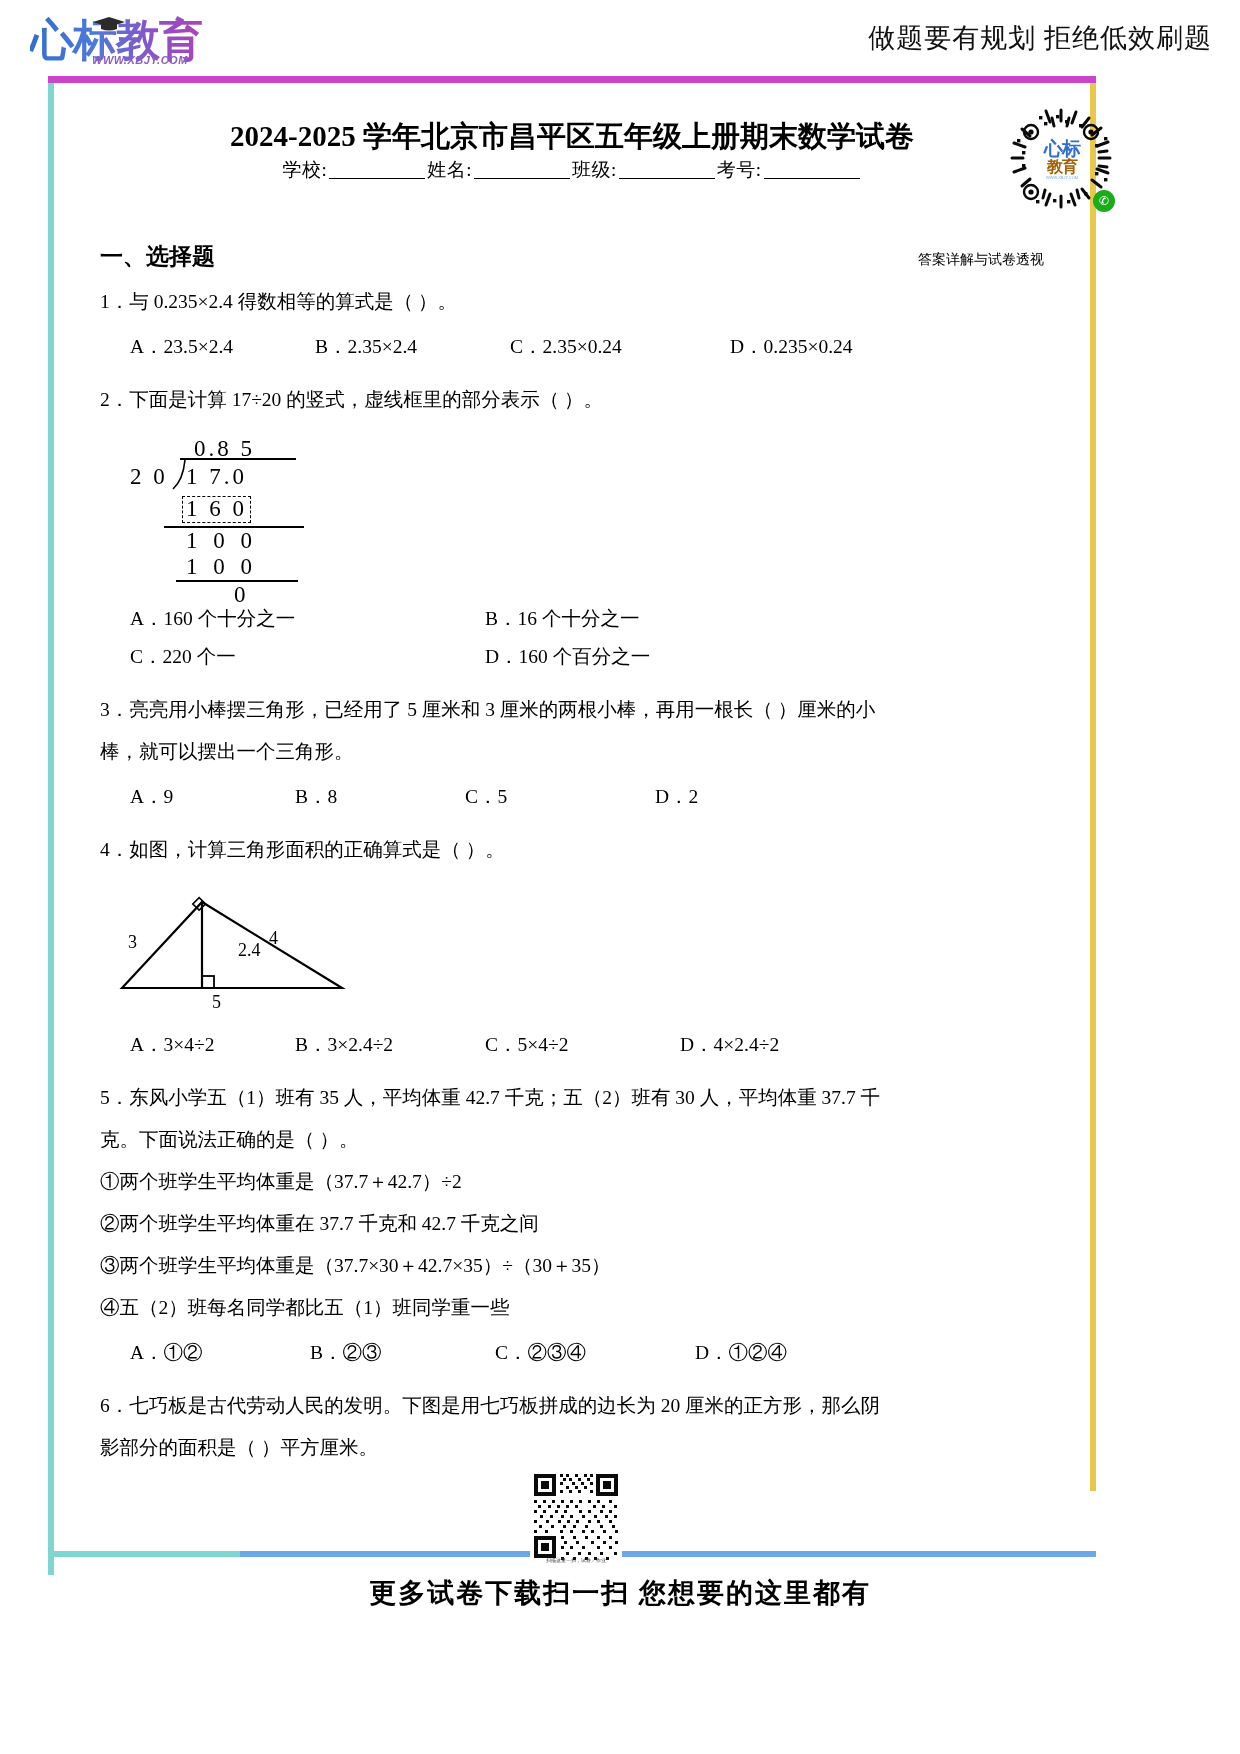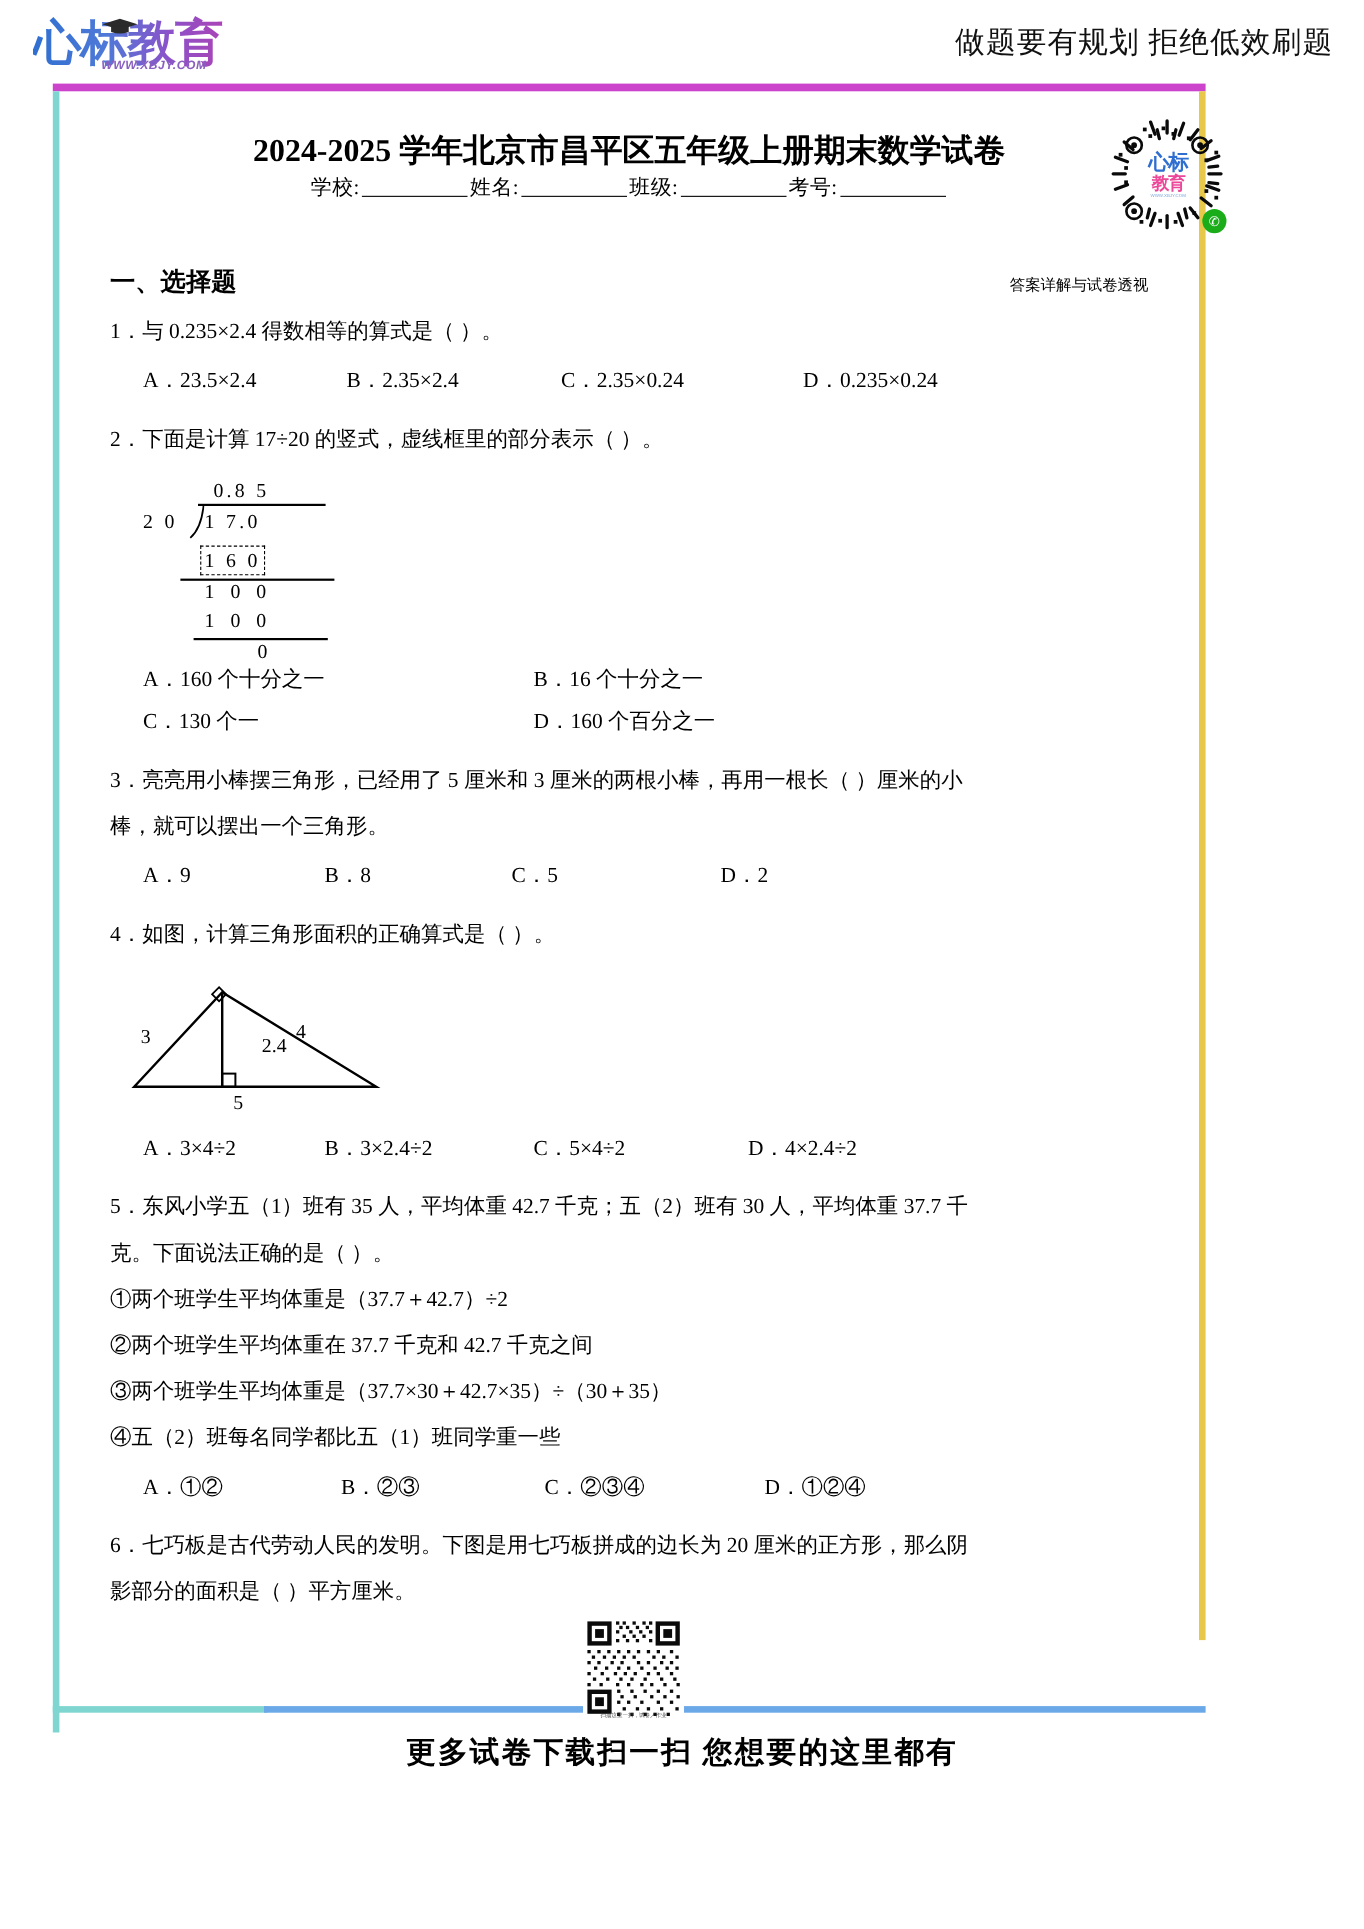--- a/index.html
+++ b/index.html
@@ -89,21 +89,21 @@
     position: absolute; left: 26px; top: 26px; width: 54px; height: 54px;
     display: flex; flex-direction: column; align-items: center; justify-content: center;
     line-height: 1;
   }
   #header-qr .qr-core .l1 {
     font-family: "DejaVu Sans", sans-serif; font-size: 19px; font-weight: bold;
     color: #2f6fd0; letter-spacing: -1px;
   }
   #header-qr .qr-core .l2 {
     font-family: "DejaVu Sans", sans-serif; font-size: 16px; font-weight: bold;
-    color: #ec4899; letter-spacing: -1px; margin-top: 1px;
+    color: #a16207; letter-spacing: -1px; margin-top: 1px;
   }
   #header-qr .qr-core .l3 {
     font-family: "Liberation Sans", sans-serif; font-size: 4px;
     color: #7aa6dd; margin-top: 1px;
   }
   #header-qr .wechat {
     position: absolute; right: -2px; bottom: -2px;
     width: 22px; height: 22px; border-radius: 50%;
     background: #1aad19; display: flex; align-items: center; justify-content: center;
     color: #fff; font-size: 12px; font-family: "DejaVu Sans", sans-serif;
@@ -137,21 +137,21 @@
   .opts.four > span { display: inline-block; }
   .opts.grid2 { display: block; padding-left: 30px; }
   .opts.grid2 .row { display: flex; }
   .opts.grid2 .row > span { display: inline-block; }
   .sub-line { font-size: 19.5px; line-height: 40px; color: #000; margin-top: 2px; }
 
   
   #division {
     position: relative; width: 260px; height: 158px;
     margin: 16px 0 0 30px; font-family: "Liberation Serif", serif;
-    font-size: 18px; color: #000;
+    font-size: 23px; color: #000;
   }
   #division .quot {
     position: absolute; left: 64px; top: 0; letter-spacing: 3px;
   }
   #division .divisor {
     position: absolute; left: 0px; top: 28px; letter-spacing: 3px;
   }
   #division .bracket {
     position: absolute; left: 42px; top: 24px; width: 14px; height: 30px;
   }
@@ -335,21 +335,21 @@
       <div class="rule2"></div>
       <div class="r3">0</div>
     </div>
 
     <div class="opts grid2">
       <div class="row">
         <span style="width:355px">A．160 个十分之一</span>
         <span>B．16 个十分之一</span>
       </div>
       <div class="row">
-        <span style="width:355px">C．130 个一</span>
+        <span style="width:355px">C．220 个一</span>
         <span>D．160 个百分之一</span>
       </div>
     </div>
 
     <div class="q">3．亮亮用小棒摆三角形，已经用了 5 厘米和 3 厘米的两根小棒，再用一根长（    ）厘米的小</div>
     <div class="sub-line">棒，就可以摆出一个三角形。</div>
     <div class="opts four">
       <span style="width:165px">A．9</span>
       <span style="width:170px">B．8</span>
       <span style="width:190px">C．5</span>

